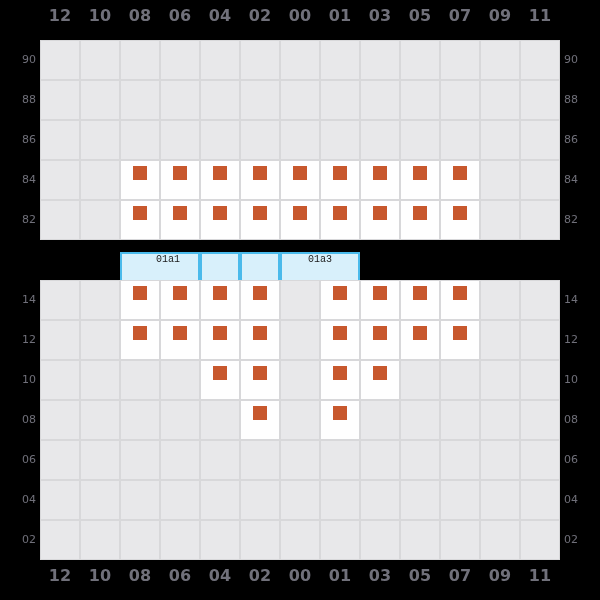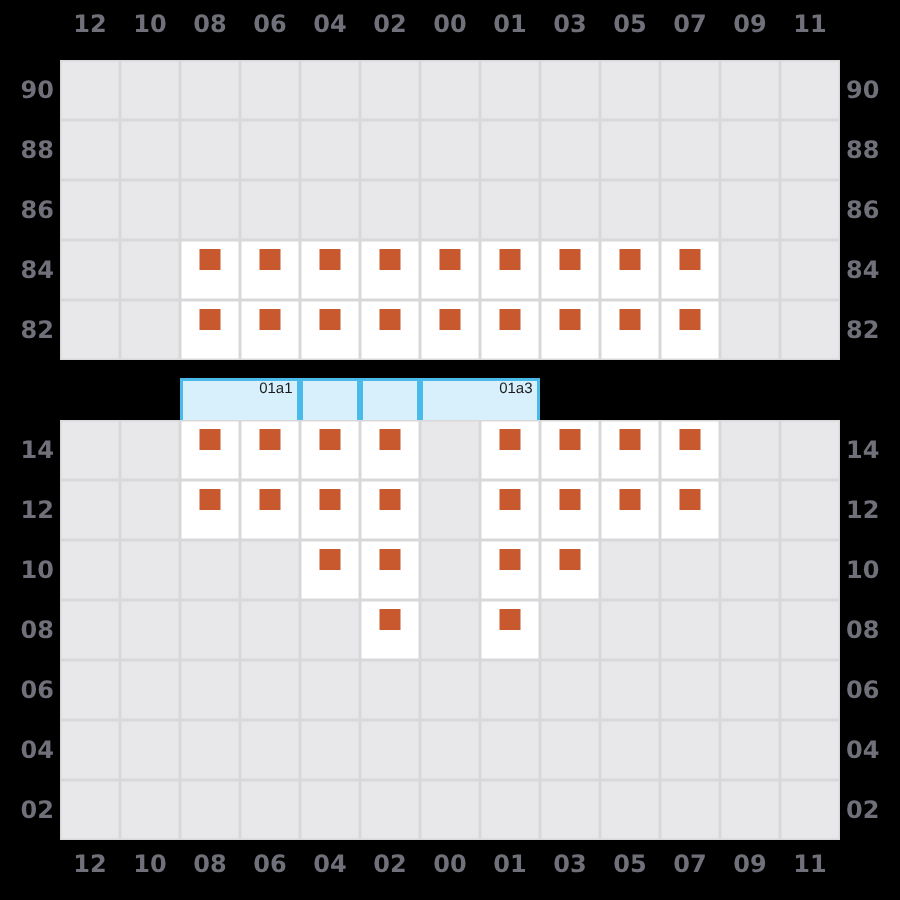--- a/index.html
+++ b/index.html
@@ -11,36 +11,36 @@
     position:relative;width:600px;height:600px;background:var(--bg);
     font-family:"DejaVu Sans",sans-serif;overflow:hidden;
   }
   .col-label{
     position:absolute;width:40px;height:31px;line-height:31px;text-align:center;
     color:var(--axis);font-size:16px;font-weight:700;
   }
   .col-label.bottom{height:32px;line-height:32px;}
   .row-label{
     position:absolute;width:36px;height:40px;line-height:40px;
-    color:var(--axis);font-size:16px;font-weight:700;
+    color:var(--axis);font-size:11px;font-weight:400;
   }
   .row-label.left{left:0;text-align:right;}
   .row-label.right{left:564px;text-align:left;}
   .grid{position:absolute;left:40px;display:grid;grid-template-columns:repeat(13,40px);grid-auto-rows:40px;}
   .cell{
     width:40px;height:40px;box-sizing:border-box;border:1px solid var(--line);
     background:var(--cell);display:flex;justify-content:center;align-items:flex-start;padding-top:5px;
   }
   .cell.occupied{background:var(--occ);}
   .marker{width:14px;height:14px;background:var(--marker);}
   .band{position:absolute;left:120px;top:252px;height:17px;display:flex;}
   .band-seg{
     box-sizing:border-box;height:32px;border:2px solid var(--bandborder);background:var(--bandfill);
-    font-family:Liberation Sans, sans-serif;font-size:10px;line-height:12px;color:var(--bandtext);
-    padding:0 3px;white-space:nowrap;overflow:hidden;
+    font-family:Liberation Mono, monospace;font-size:10px;line-height:12px;color:var(--bandtext);
+    padding:0 18px;white-space:nowrap;overflow:hidden;
   }
 </style>
 </head>
 <body>
 
 <div id="canvas">
   <div id="col-labels-top">
       <span class="col-label" style="left: 40px; top: 0px;">12</span>
       <span class="col-label" style="left: 80px; top: 0px;">10</span>
       <span class="col-label" style="left: 120px; top: 0px;">08</span>
@@ -155,21 +155,21 @@
       <div class="cell occupied">
         <div class="marker"></div>
       </div>
       <div class="cell"></div>
       <div class="cell"></div>
     </div>
   <div id="band" class="band" style="left: 120px; top: 252px;">
       <div class="band-seg" style="width: 80px; flex: 0 0 auto; text-align: right;">01a1</div>
       <div class="band-seg" style="width: 40px; flex: 0 0 auto; text-align: center;"></div>
       <div class="band-seg" style="width: 40px; flex: 0 0 auto; text-align: center;"></div>
-      <div class="band-seg" style="width: 80px; flex: 0 0 auto; text-align: right;">01a3</div>
+      <div class="band-seg" style="width: 80px; flex: 0 0 auto; text-align: center;">01a3</div>
     </div>
   <div id="bottom-grid" class="grid" style="top: 280px;">
       <div class="cell"></div>
       <div class="cell"></div>
       <div class="cell occupied">
         <div class="marker"></div>
       </div>
       <div class="cell occupied">
         <div class="marker"></div>
       </div>

